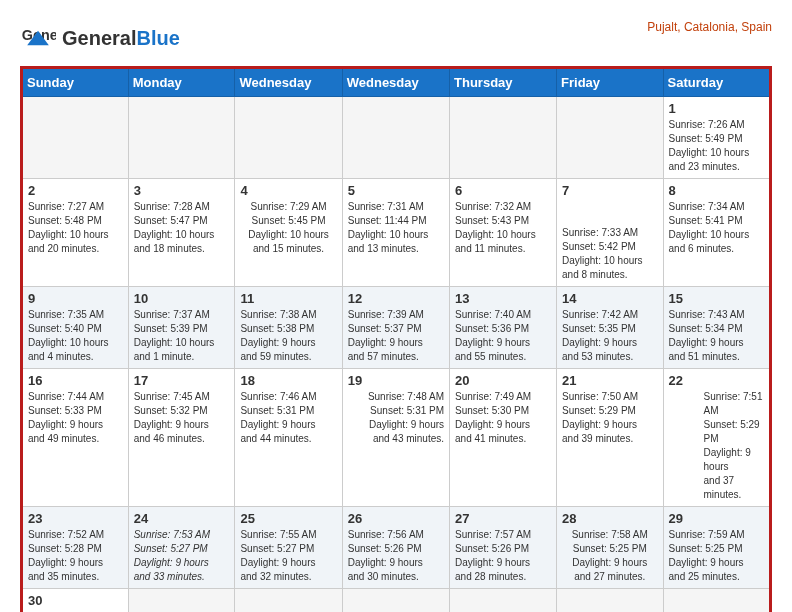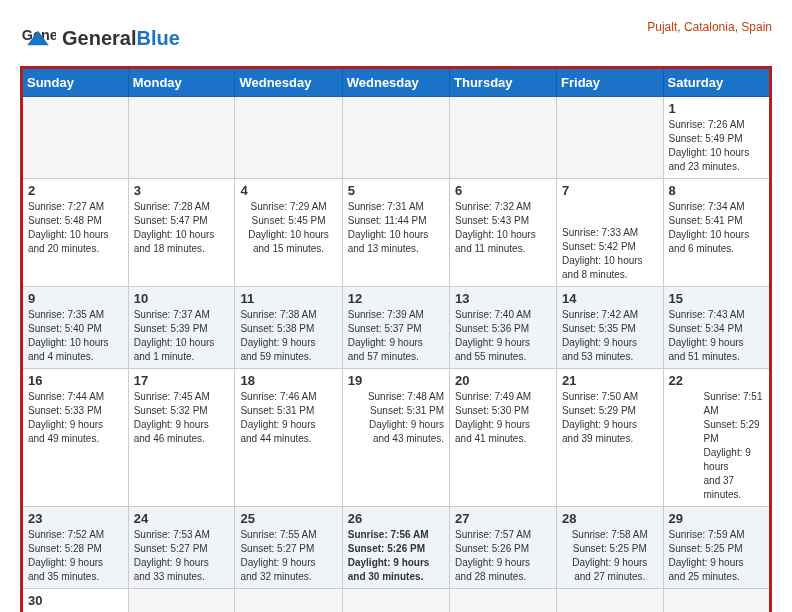--- a/index.html
+++ b/index.html
@@ -283,35 +283,35 @@
       <tr class="row-shaded">
         <td>
           <div class="day-number">23</div>
           <div class="day-info" style="white-space: pre-line;">Sunrise: 7:52 AM
 Sunset: 5:28 PM
 Daylight: 9 hours
 and 35 minutes.</div>
         </td>
         <td>
           <div class="day-number">24</div>
-          <div class="day-info" style="white-space: pre-line;">Sunrise: 7:53 AM
+          <div class="day-info" style="white-space: pre-line; font-style: italic;">Sunrise: 7:53 AM
 Sunset: 5:27 PM
 Daylight: 9 hours
 and 33 minutes.</div>
         </td>
         <td>
           <div class="day-number">25</div>
           <div class="day-info" style="white-space: pre-line;">Sunrise: 7:55 AM
 Sunset: 5:27 PM
 Daylight: 9 hours
 and 32 minutes.</div>
         </td>
         <td>
           <div class="day-number">26</div>
-          <div class="day-info" style="white-space: pre-line; font-weight: bold;">Sunrise: 7:56 AM
+          <div class="day-info" style="white-space: pre-line;">Sunrise: 7:56 AM
 Sunset: 5:26 PM
 Daylight: 9 hours
 and 30 minutes.</div>
         </td>
         <td>
           <div class="day-number">27</div>
           <div class="day-info" style="white-space: pre-line;">Sunrise: 7:57 AM
 Sunset: 5:26 PM
 Daylight: 9 hours
 and 28 minutes.</div>

